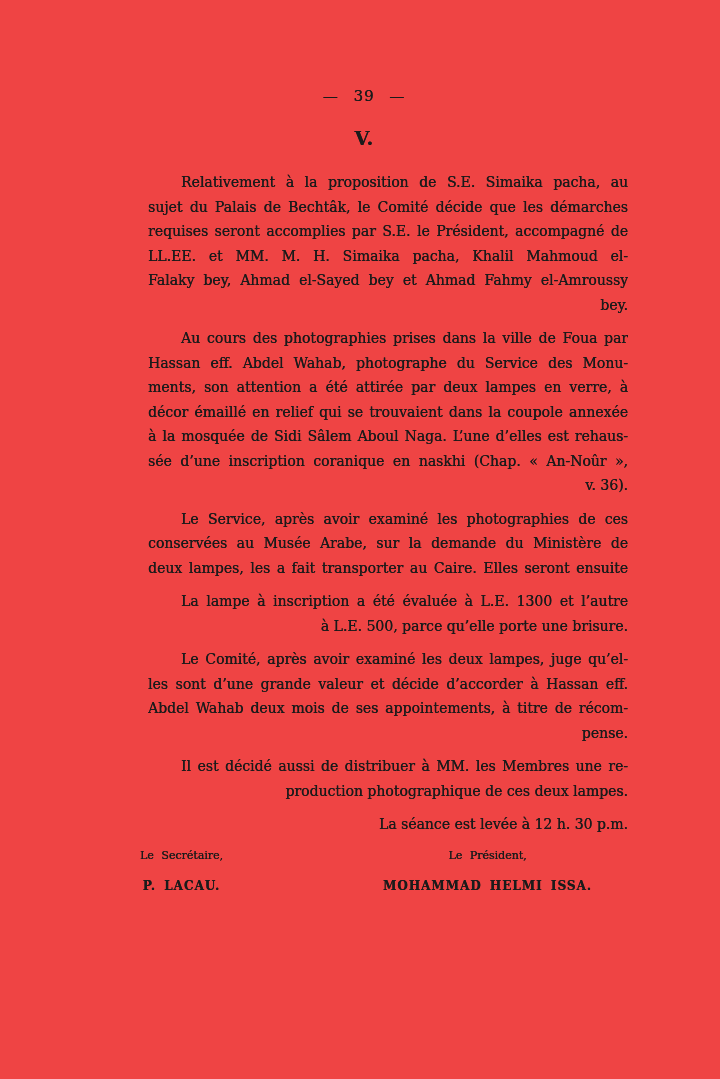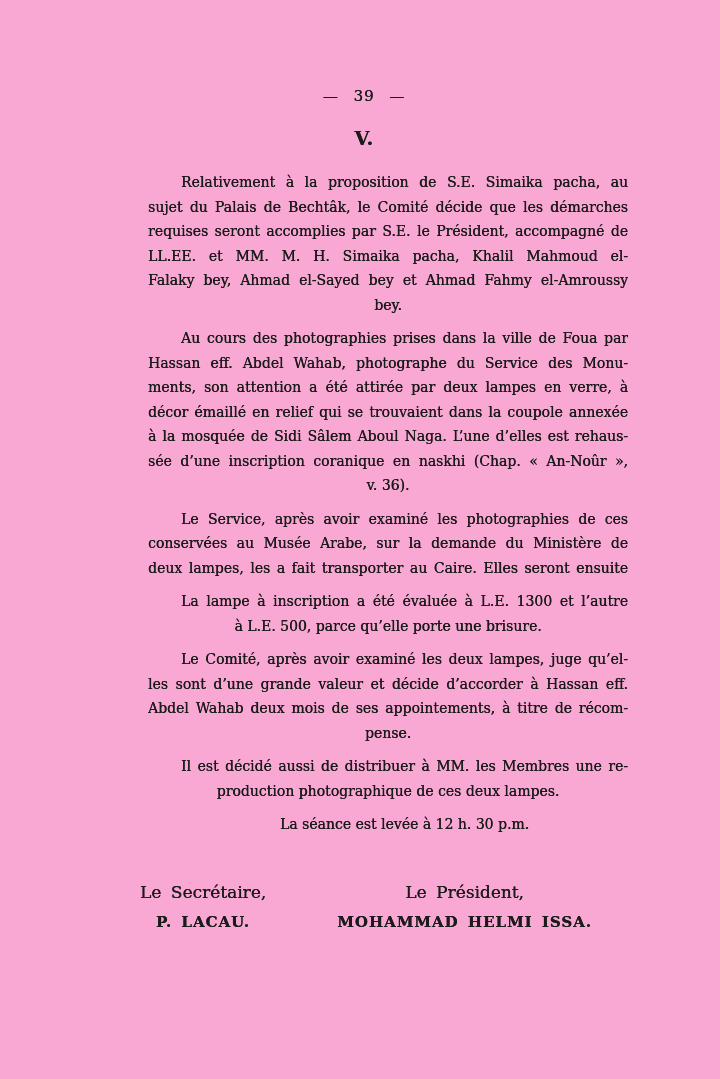--- a/index.html
+++ b/index.html
@@ -11,21 +11,21 @@
     width: 720px;
     height: 1079px;
     overflow: hidden;
     font-family: "DejaVu Serif", "Liberation Serif", serif;
     color: #1b1b1b;
   }
   .page {
     position: relative;
     width: 720px;
     height: 1079px;
-    background: #f9a8d4;
+    background: #ef4444;
     padding-top: 86px;
     box-sizing: border-box;
   }
   .column {
     width: 528px;
     margin-left: 100px;
   }
   .page-header {
     text-align: center;
     font-size: 15px;
@@ -54,43 +54,42 @@
     text-align: justify;
     text-shadow: 0.3px 0 0 currentColor;
     margin-left: 48px;
   }
   .line::after {
     content: "";
     display: inline-block;
     width: 100%;
     height: 0;
   }
-  .line.last { text-align: center; }
+  .line.last { text-align: right; }
   .line.last::after { content: none; }
   .line.first { text-indent: 33px; }
   .signatures {
     display: flex;
     justify-content: space-between;
     margin-top: 9px;
   }
   .signature {
     text-align: center;
   }
   .signature.secretary { margin-left: 40px; }
   .signature.president { margin-right: 36px; }
   .sig-role {
-    font-size: 17px;
+    font-size: 11px;
     line-height: 20px;
     word-spacing: 4px;
     text-shadow: 0.3px 0 0 currentColor;
-    margin-top: 36px;
   }
   .sig-name {
     margin-top: 13px;
-    font-size: 15px;
+    font-size: 12px;
     line-height: 14px;
     font-weight: bold;
     letter-spacing: 1px;
     word-spacing: 3px;
     text-shadow: 0.2px 0 0 currentColor;
   }
 </style>
 </head>
 <body>
 

